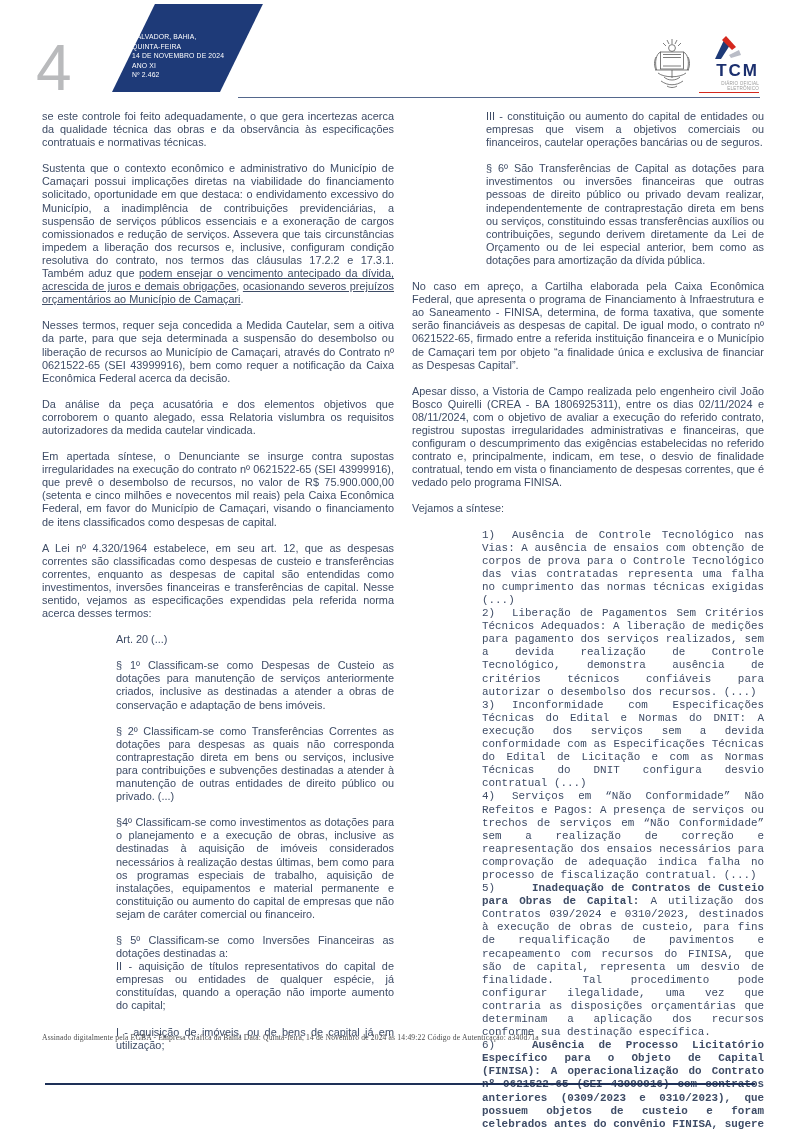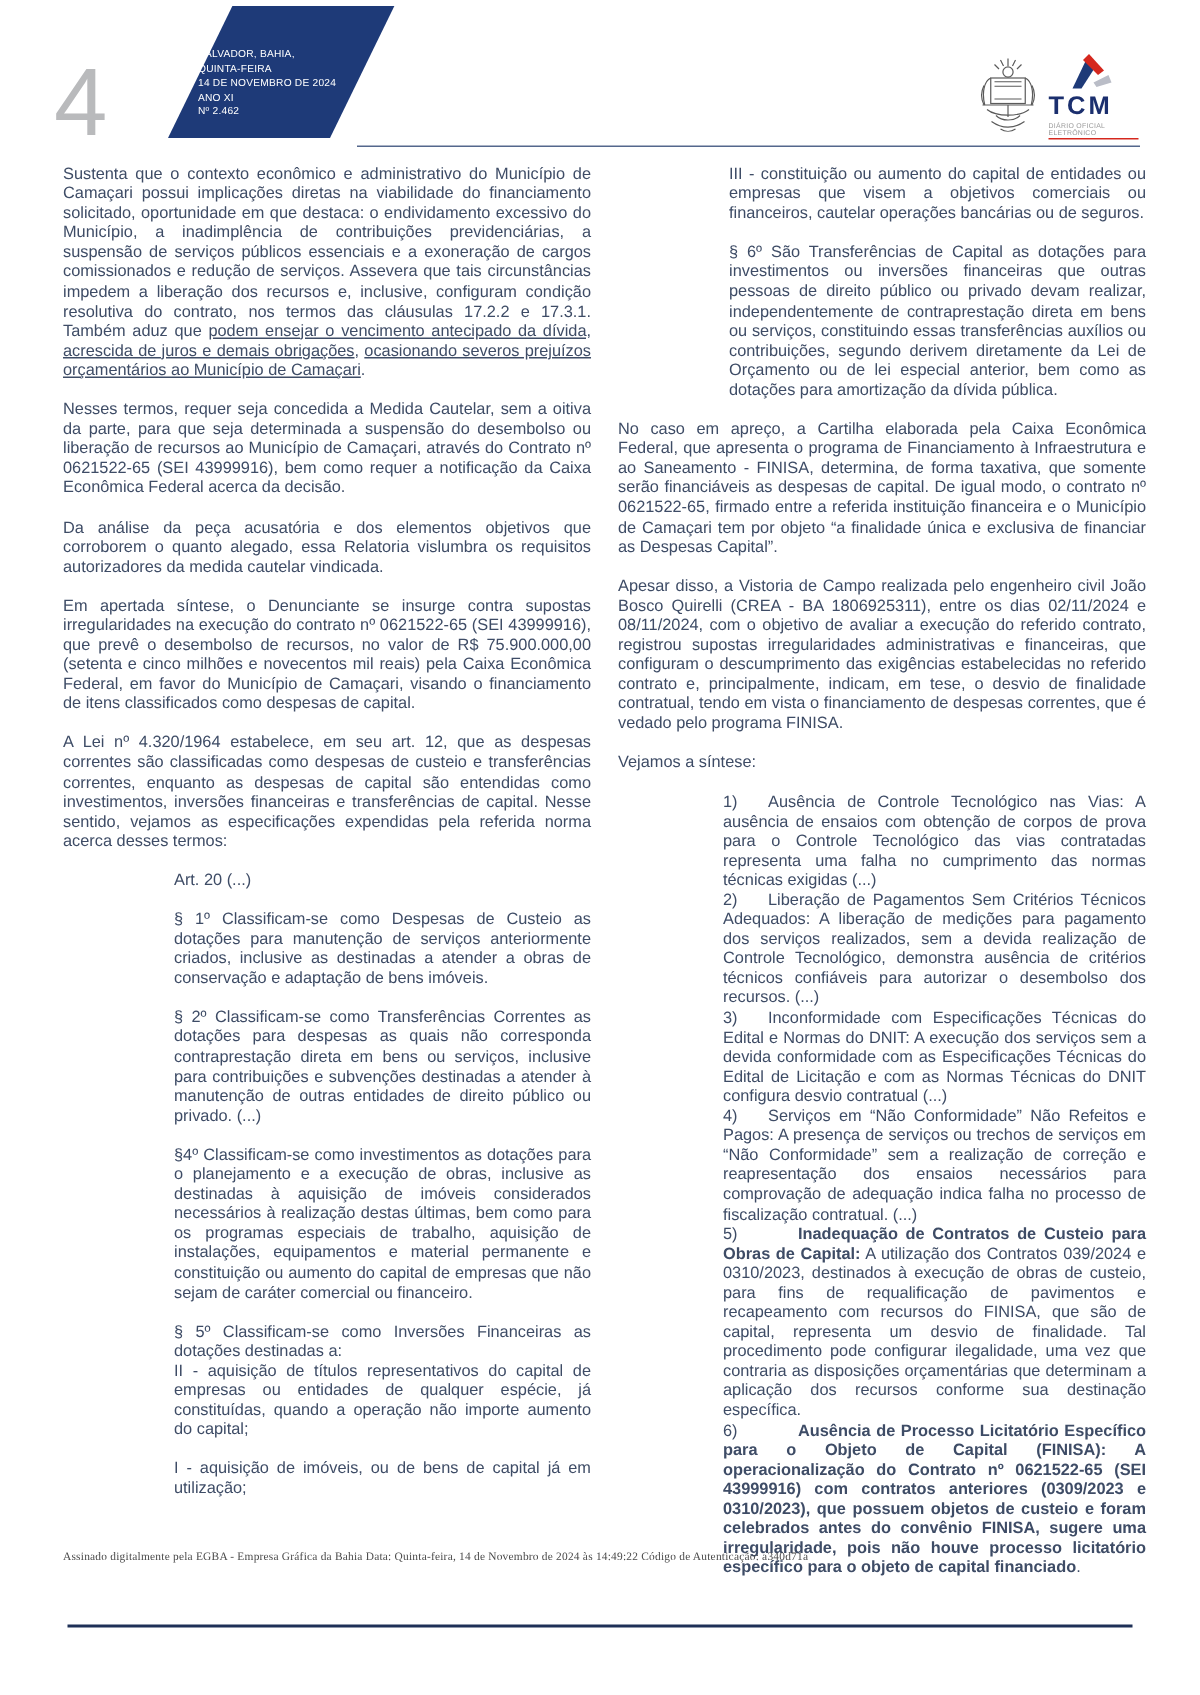--- a/index.html
+++ b/index.html
@@ -18,21 +18,21 @@
     position:absolute; left:112px; top:4px; width:108px; height:88px;
     background:#1e3a78;
     transform:skewX(-26deg); transform-origin:0 100%;
   }
   .dateband-text {
     position:absolute; left:132px; top:32px; width:110px;
     color:#ffffff; font-size:6.8px; line-height:9.6px;
     letter-spacing:0.15px; font-weight:400;
   }
   .coat { position:absolute; left:651px; top:37px; width:42px; height:55px; }
-  .tcm-logo { position:absolute; left:699px; top:36px; width:60px; text-align:left; }
+  .tcm-logo { position:absolute; left:699px; top:36px; width:60px; text-align:right; }
   .tcm-mark { display:block; margin:0 auto; }
   .tcm-text {
     font-size:17px; font-weight:700; letter-spacing:2px;
     color:#1b2f6e; line-height:17px; margin-top:1px;
   }
   .tcm-sub {
     font-size:4.6px; letter-spacing:0.2px; color:#9a9a9a;
     border-bottom:1px solid #d5281e; padding-bottom:1.5px; margin-top:1.5px;
   }
   .header-rule {
@@ -45,21 +45,21 @@
     display:flex; gap:18px;
   }
   .col {
     width:352px; color:#3e4c66;
     font-size:10.9px; line-height:13.1px;
     text-align:justify;
   }
   .p     { margin:0 0 13px 0; }
   .quote { margin:0 0 13px 0; padding-left:74px; }
   .tight { margin-bottom:0; }
-  .item  { margin:0; padding-left:70px; }
+  .item  { margin:0; padding-left:70px;font-family:Liberation Mono, monospace; }
   .num   { display:inline-block; width:30px; }
   .u { text-decoration:underline;margin-top:16px; }
   .b { font-weight:700;margin-left:20px; }
   
   .footer-rule {
     position:absolute; left:45px; right:45px; top:1083px;
     height:2px; background:#1e3057;
   }
   .page-footer {
     position:absolute; left:42px; top:1033px; width:716px;
@@ -104,20 +104,21 @@
       </svg>
       <div class="tcm-text">TCM</div>
       <div class="tcm-sub">DIÁRIO OFICIAL ELETRÔNICO</div>
     </div>
 
     <div class="header-rule"></div>
   </header>
 
   <main class="columns">
     <section class="col" id="col-left">
+        <div class="p"><span class="">se este controle foi feito adequadamente, o que gera incertezas acerca da qualidade técnica das obras e da observância às especificações contratuais e normativas técnicas.</span></div>
         <div class="p"><span class="">Sustenta que o contexto econômico e administrativo do Município de Camaçari possui implicações diretas na viabilidade do financiamento solicitado, oportunidade em que destaca: o endividamento excessivo do Município, a inadimplência de contribuições previdenciárias, a suspensão de serviços públicos essenciais e a exoneração de cargos comissionados e redução de serviços. Assevera que tais circunstâncias impedem a liberação dos recursos e, inclusive, configuram condição resolutiva do contrato, nos termos das cláusulas 17.2.2 e 17.3.1. Também aduz que </span><span class="u ">podem ensejar o vencimento antecipado da dívida, acrescida de juros e demais obrigações</span><span class="">, </span><span class="u ">ocasionando severos prejuízos orçamentários ao Município de Camaçari</span><span class="">.</span></div>
         <div class="p"><span class="">Nesses termos, requer seja concedida a Medida Cautelar, sem a oitiva da parte, para que seja determinada a suspensão do desembolso ou liberação de recursos ao Município de Camaçari, através do Contrato nº 0621522-65 (SEI 43999916), bem como requer a notificação da Caixa Econômica Federal acerca da decisão.</span></div>
         <div class="p"><span class="">Da análise da peça acusatória e dos elementos objetivos que corroborem o quanto alegado, essa Relatoria vislumbra os requisitos autorizadores da medida cautelar vindicada.</span></div>
         <div class="p"><span class="">Em apertada síntese, o Denunciante se insurge contra supostas irregularidades na execução do contrato nº 0621522-65 (SEI 43999916), que prevê o desembolso de recursos, no valor de R$ 75.900.000,00 (setenta e cinco milhões e novecentos mil reais) pela Caixa Econômica Federal, em favor do Município de Camaçari, visando o financiamento de itens classificados como despesas de capital.</span></div>
         <div class="p"><span class="">A Lei nº 4.320/1964 estabelece, em seu art. 12, que as despesas correntes são classificadas como despesas de custeio e transferências correntes, enquanto as despesas de capital são entendidas como investimentos, inversões financeiras e transferências de capital. Nesse sentido, vejamos as especificações expendidas pela referida norma acerca desses termos:</span></div>
         <div class="quote"><span class="">Art. 20 (...)</span></div>
         <div class="quote"><span class="">§ 1º Classificam-se como Despesas de Custeio as dotações para manutenção de serviços anteriormente criados, inclusive as destinadas a atender a obras de conservação e adaptação de bens imóveis.</span></div>
         <div class="quote"><span class="">§ 2º Classificam-se como Transferências Correntes as dotações para despesas as quais não corresponda contraprestação direta em bens ou serviços, inclusive para contribuições e subvenções destinadas a atender à manutenção de outras entidades de direito público ou privado. (...)</span></div>
         <div class="quote"><span class="">§4º Classificam-se como investimentos as dotações para o planejamento e a execução de obras, inclusive as destinadas à aquisição de imóveis considerados necessários à realização destas últimas, bem como para os programas especiais de trabalho, aquisição de instalações, equipamentos e material permanente e constituição ou aumento do capital de empresas que não sejam de caráter comercial ou financeiro.</span></div>
         <div class="quote tight"><span class="">§ 5º Classificam-se como Inversões Financeiras as dotações destinadas a:</span></div>

